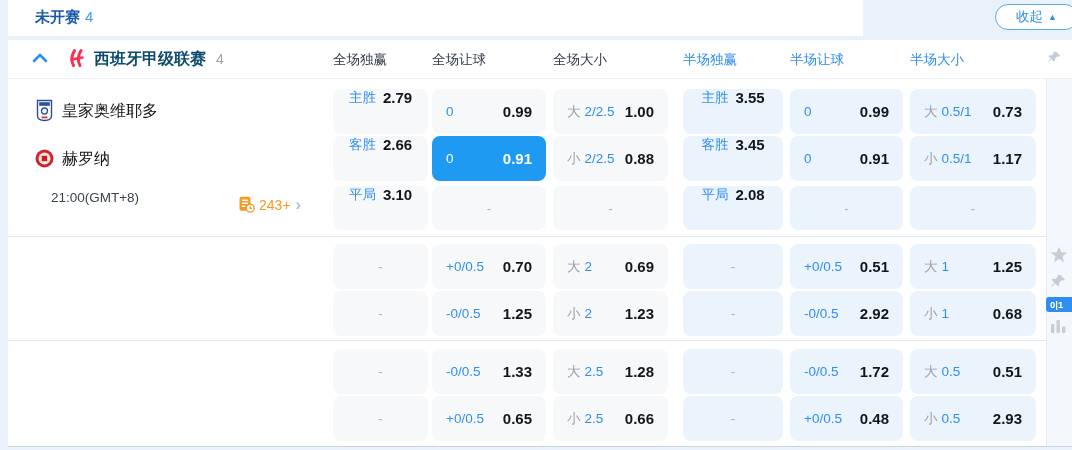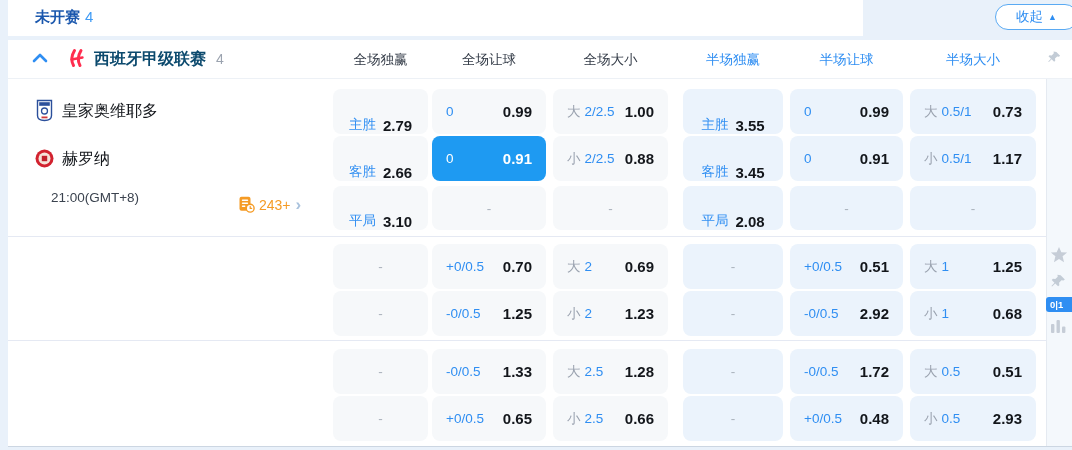--- a/index.html
+++ b/index.html
@@ -23,21 +23,21 @@
   .card{position:absolute;left:8px;top:40px;width:1064px;height:407px;background:#fff;border-bottom:1px solid #ccd6e2;box-sizing:border-box}
   .side-panel{position:absolute;left:1046px;top:78px;width:26px;height:368px;background:#f4f8fc;border-left:1px solid #e5eaf1;box-sizing:border-box}
   .card-head-border{position:absolute;left:8px;top:78px;width:1064px;height:1px;background:#edf1f6}
   .divider{position:absolute;left:8px;width:1038px;height:1px;background:#e5e9f3}
   .divider.d1{top:236px}.divider.d2{top:340px}
   
   .chev-up{position:absolute;left:31px;top:51px;width:18px;height:14px;cursor:pointer}
   .league-logo{position:absolute;left:66px;top:48px;width:20px;height:20px}
   .league-name{position:absolute;left:94px;top:49px;font-size:16px;font-weight:bold;color:#0c4a6e}
   .league-cnt{position:absolute;left:216px;top:51px;font-size:14px;color:#9ba3af}
-  .hdr{position:absolute;top:51px;text-align:center;font-size:13.5px}
+  .hdr{position:absolute;top:51px;text-align:left;font-size:13.5px}
   .hdr.full{color:#333b47}
   .hdr.half{color:#2f8ef2}
   .head-pin{position:absolute;left:1047px;top:50px;width:15px;height:15px;cursor:pointer}
   
   .crest-home{position:absolute;left:36px;top:99px;width:17px;height:23px}
   .crest-away{position:absolute;left:35px;top:149px;width:19px;height:19px}
   .team{position:absolute;left:62px;font-size:16px;font-weight:normal;color:#13161b}
   .team.home{top:101px}
   .team.away{top:149px}
   .datetime{position:absolute;left:25px;top:188px;width:140px;text-align:center;font-size:13.5px;color:#3b434f;line-height:19px}
@@ -46,21 +46,21 @@
   .markets .more{color:#a9c2dd;font-size:17px;font-weight:bold;line-height:1;margin-left:1px}
   
   .cell{position:absolute;border-radius:8px;box-sizing:border-box;font-size:13.5px;cursor:pointer}
   .g{background:#f6f8fa}
   .b{background:#ebf3fc}
   .sel{background:#1e9af2}
   .cell .val{font-weight:bold;font-size:15px;color:#13161b}
   .cell .lbl,.cell .line{color:#2f8ef2}
   .cell .tag{color:#9aa2af}
   .sel .lbl,.sel .val,.sel .line{color:#fff}
-  .win{display:flex;align-items:flex-end;justify-content:center;gap:7px}
+  .win{display:flex;align-items:flex-start;justify-content:center;gap:7px}
   .pair{display:flex;align-items:center;justify-content:space-between;padding:0 14px}
   .pair .lt{display:flex;align-items:center;gap:4px}
   .dash{display:flex;align-items:center;justify-content:center;color:#a9b1bc;cursor:default}
   .c1{left:333px;width:95px}
   .c2{left:432px;width:114px}
   .c3{left:553px;width:115px}
   .c4{left:683px;width:100px}
   .c5{left:790px;width:113px}
   .c6{left:910px;width:126px}
   .r1{top:89px;height:45px}

